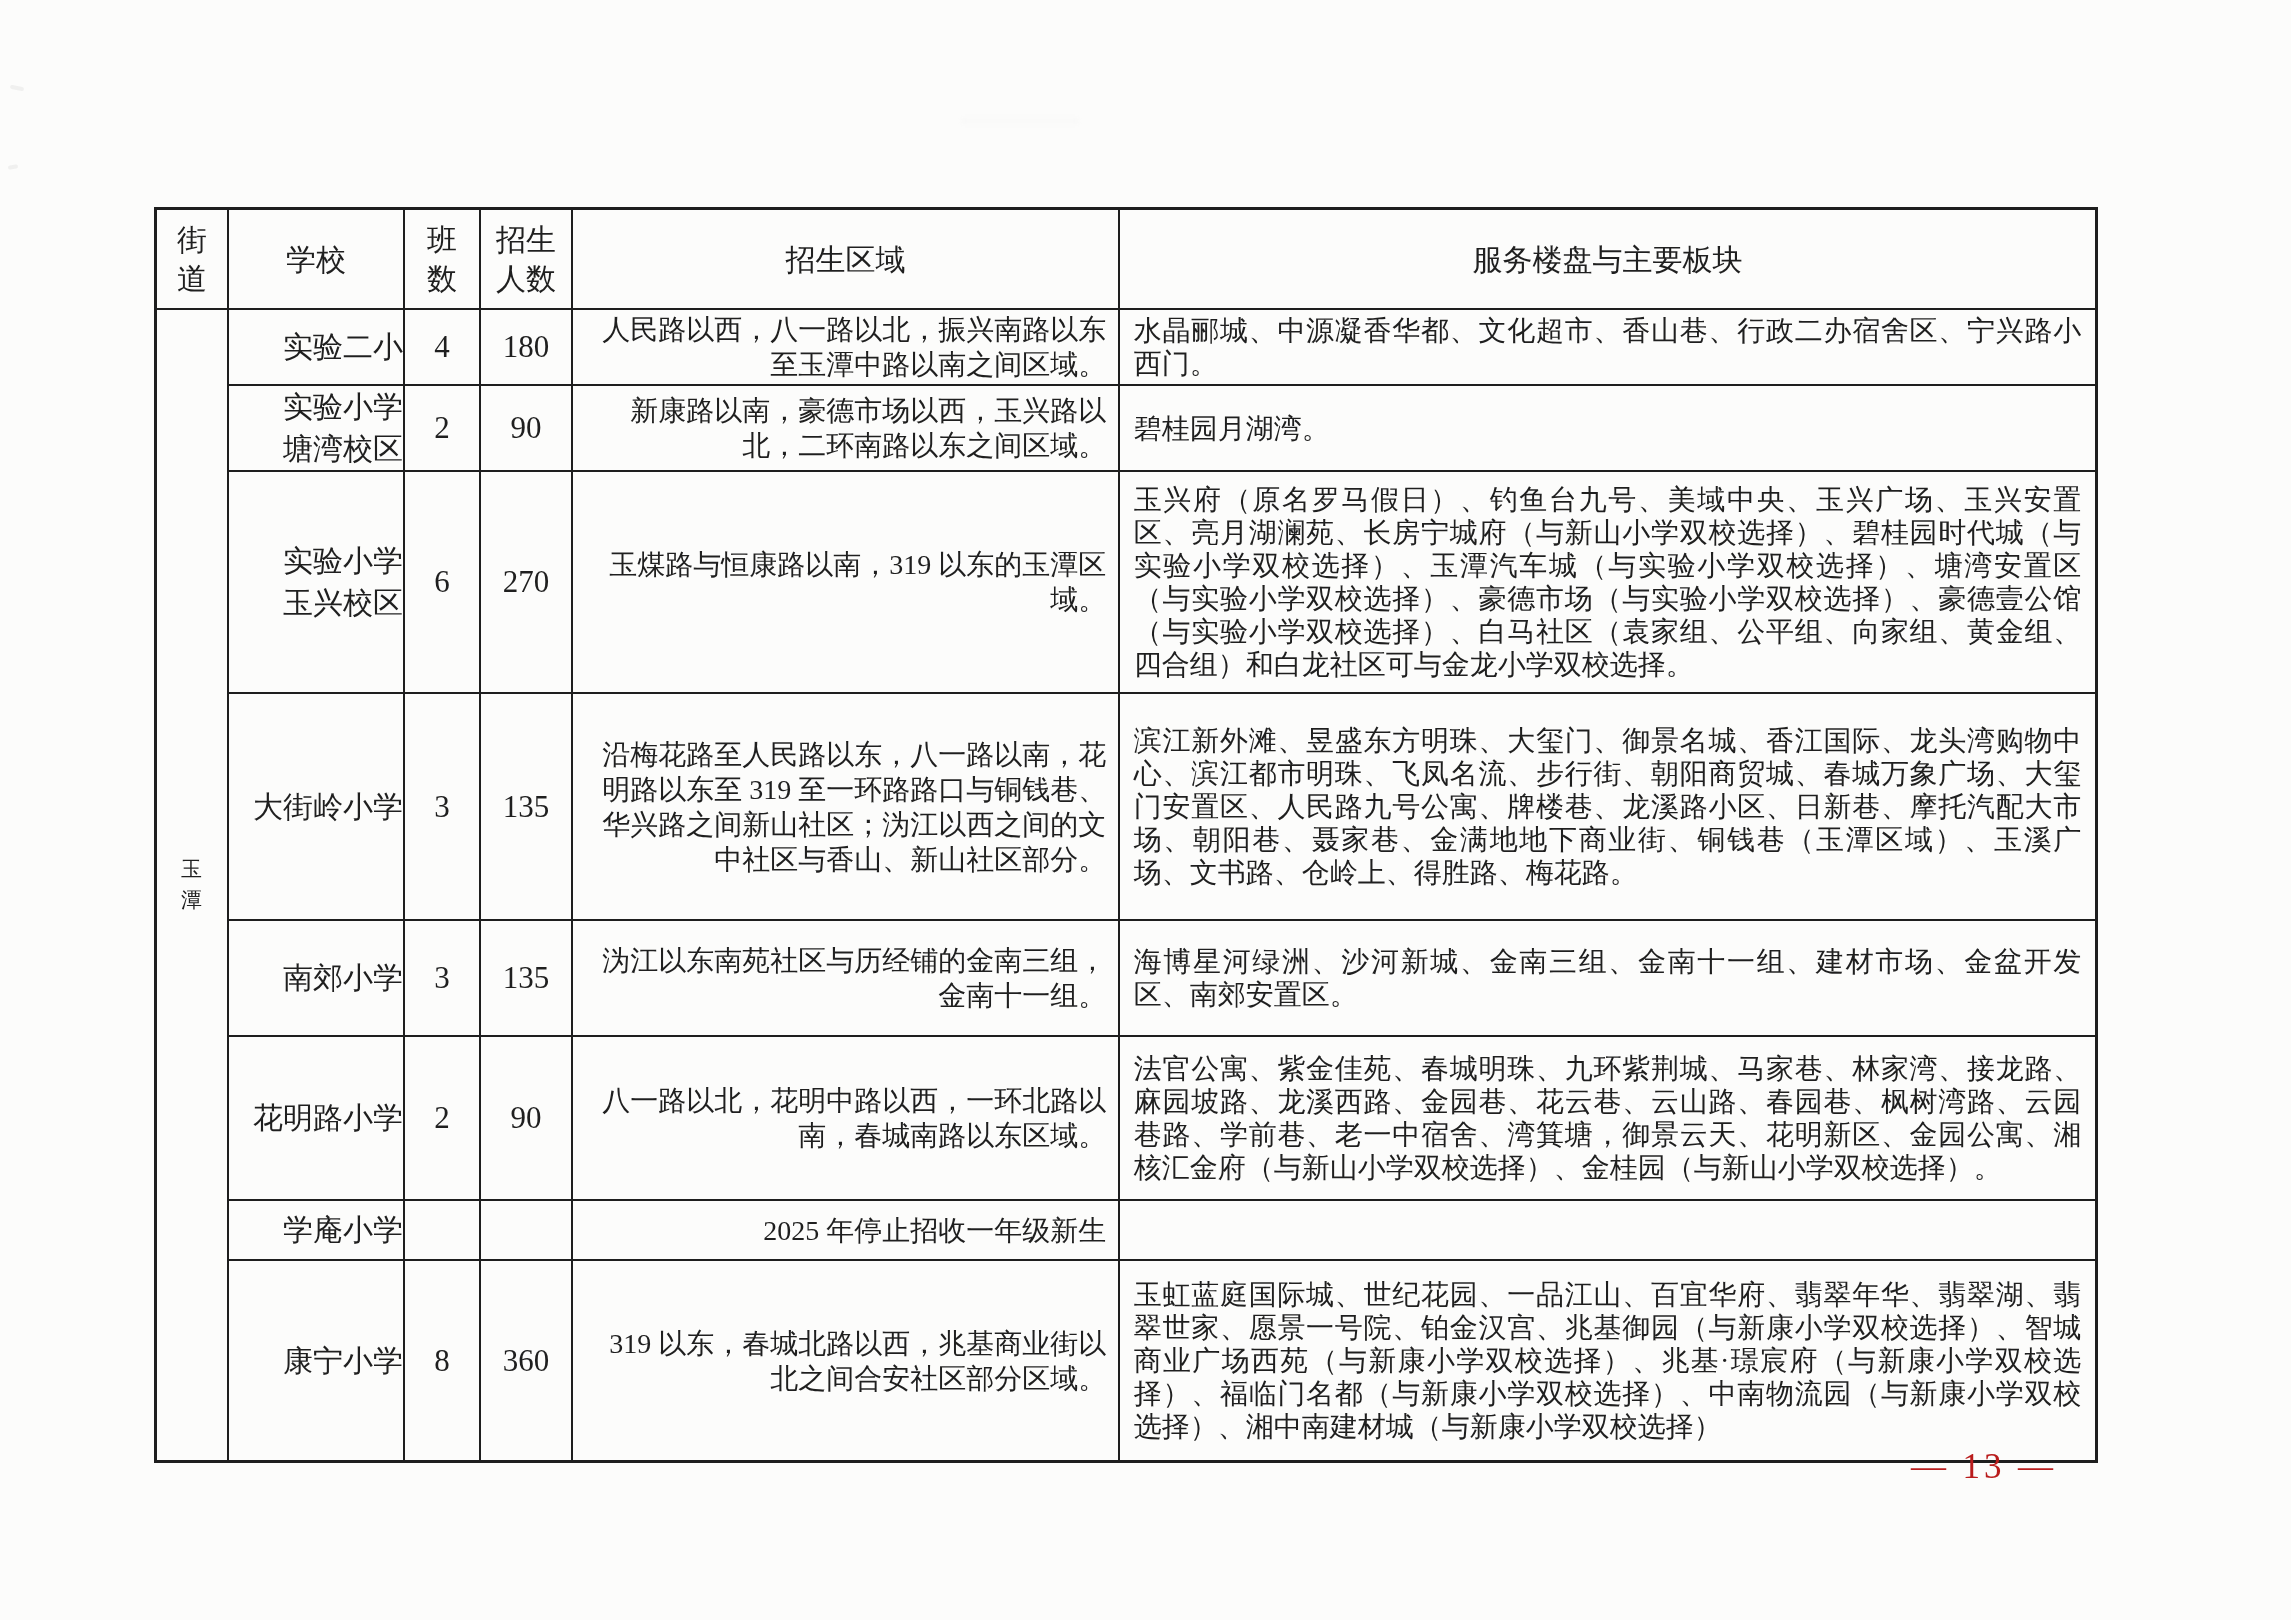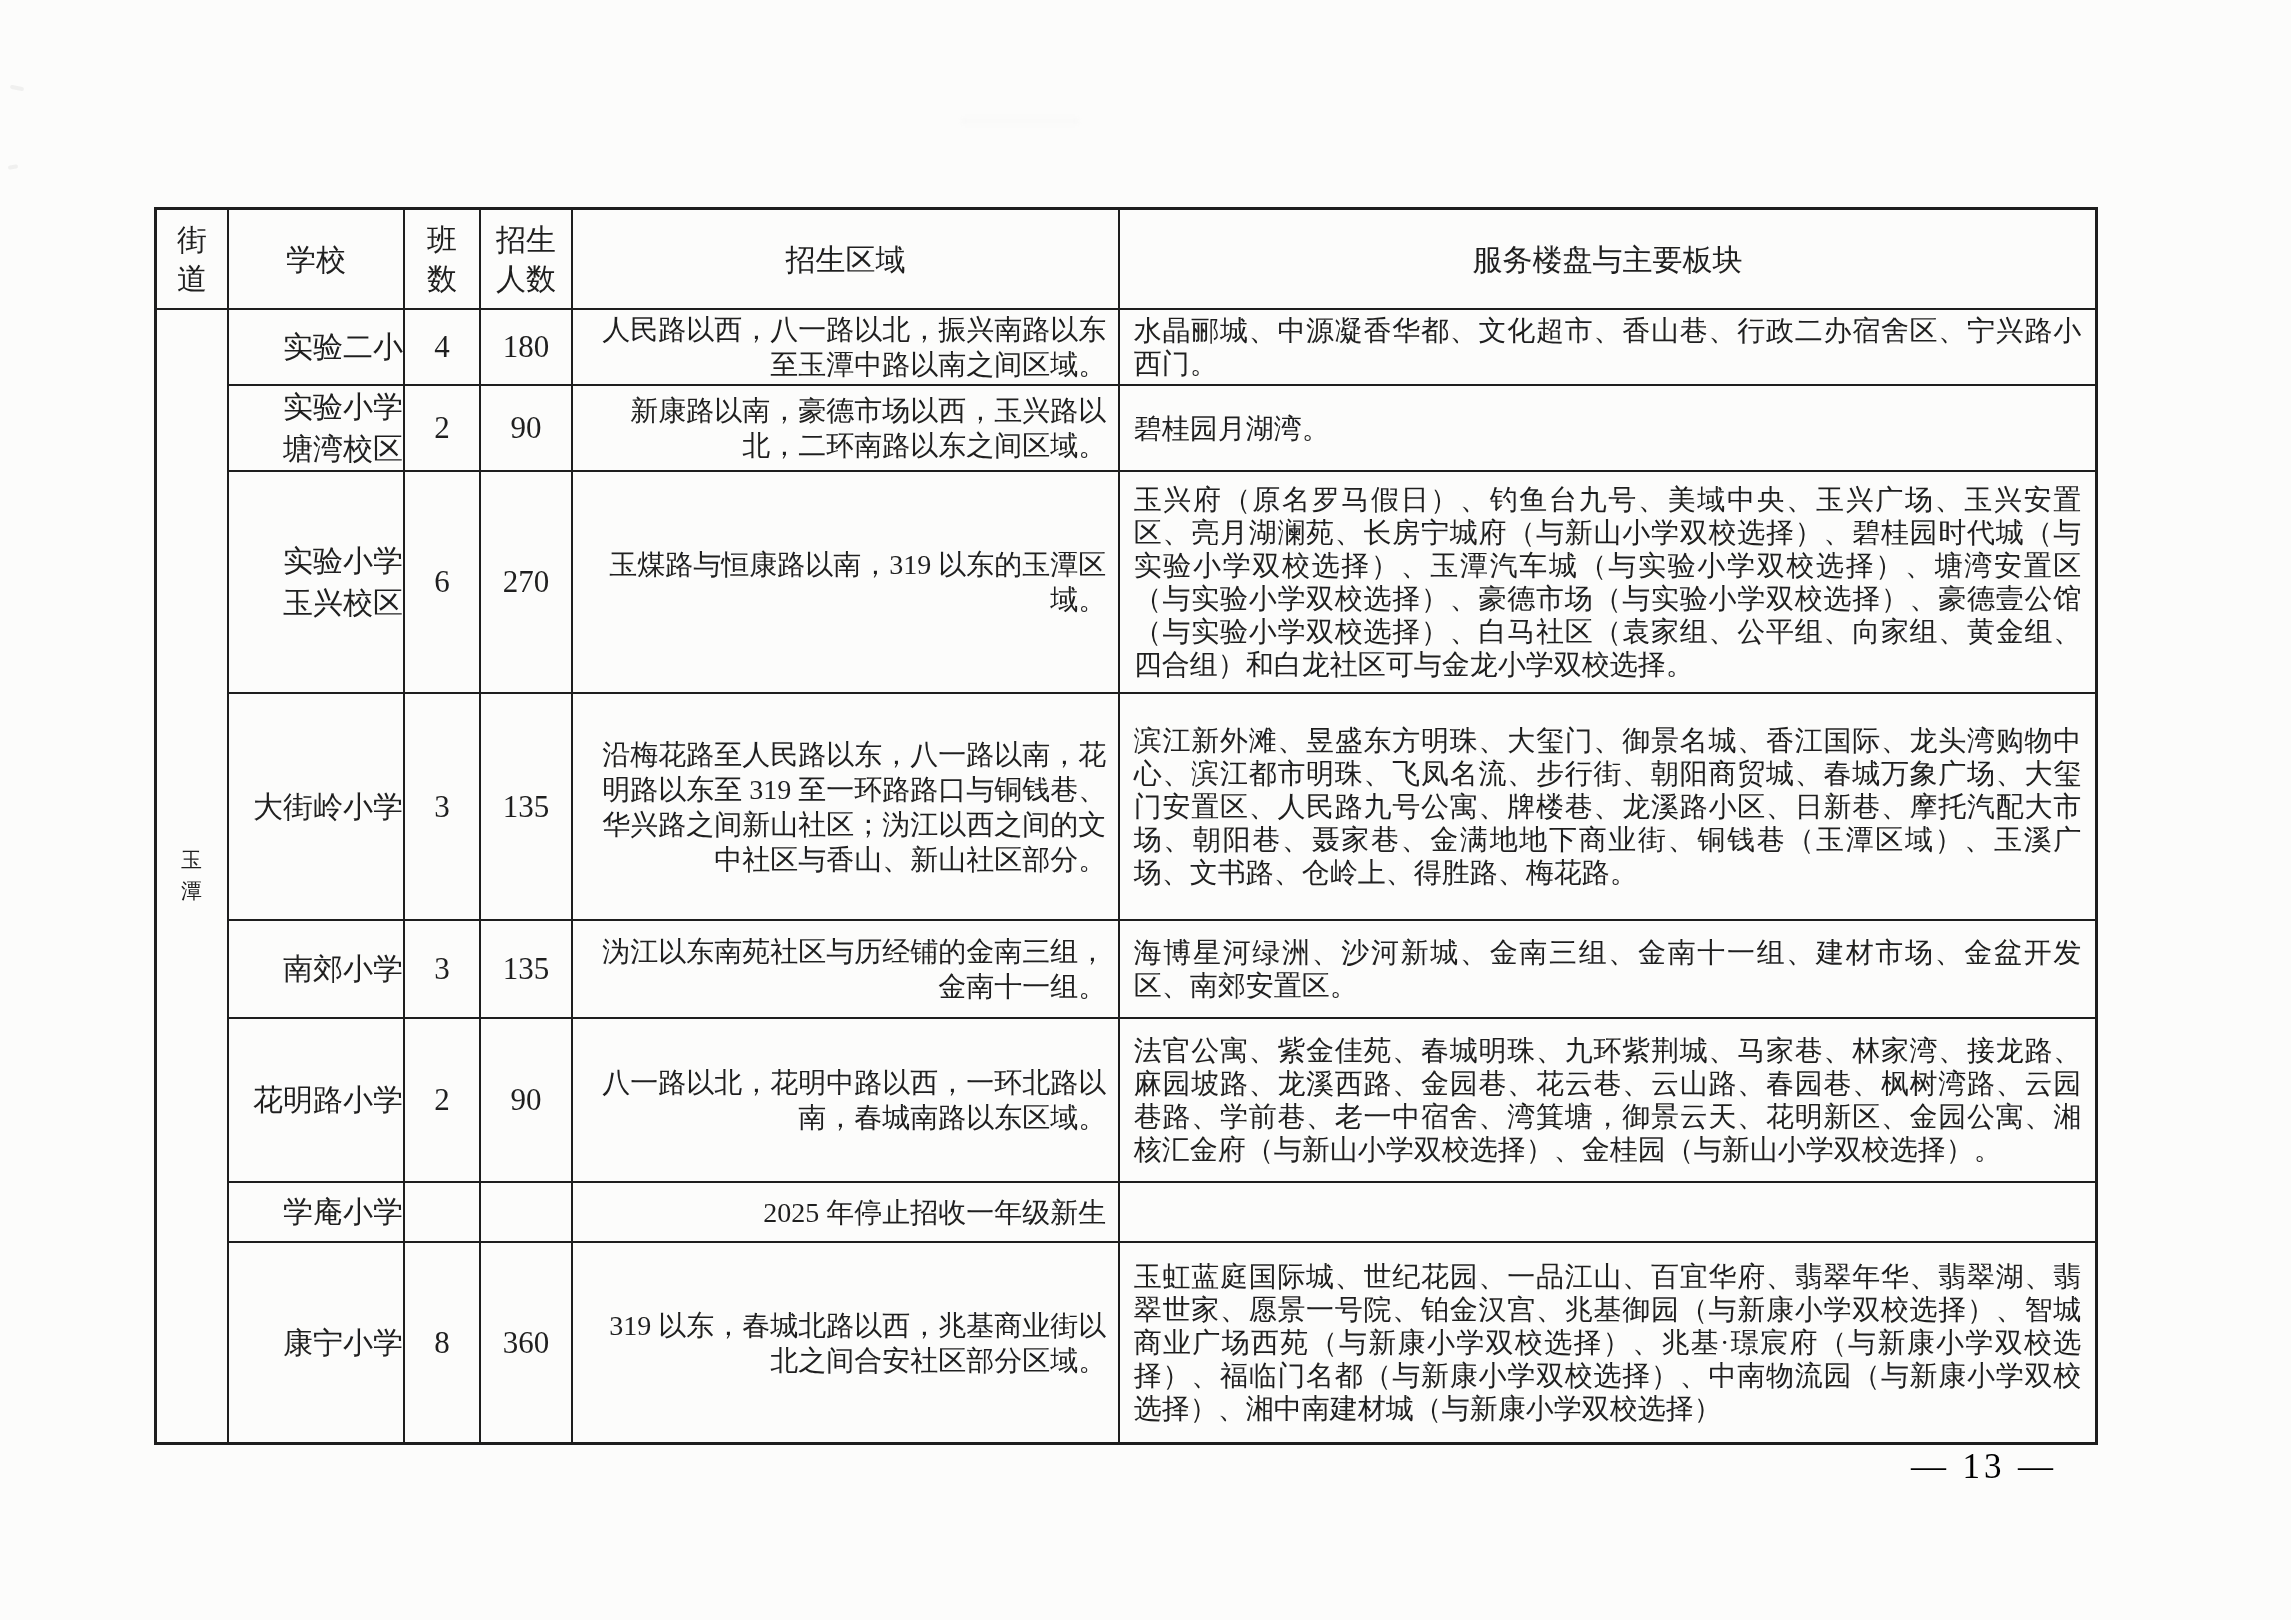--- a/index.html
+++ b/index.html
@@ -36,21 +36,21 @@
   col.c3{width:76px;}
   col.c4{width:92px;}
   col.c5{width:547px;}
   col.c6{width:977px;}
 
   tr.hr   {height:100px;}
   tr.r0   {height:74px;}
   tr.r1   {height:72px;}
   tr.r2   {height:222px;}
   tr.r3   {height:227px;}
-  tr.r4   {height:98px;}
+  tr.r4   {height:116px;}
   tr.r5   {height:164px;}
   tr.r6   {height:60px;}
   tr.r7   {height:201px;}
 
   th{font-size:30px;text-align:center;line-height:1.3;}
   .pre{white-space:pre-line;}
 
   td.street{text-align:center;}
   td.street span{
     display:inline-block;width:35px;
@@ -62,21 +62,21 @@
     white-space:pre-line;
   }
   td.num{text-align:center;font-size:31px;}
   td.area{padding:2px 11.8px;}
   td.area div{font-size:28px;line-height:35px;text-align:right;}
   td.est{padding:2px 13.7px;}
   td.est div{font-size:28px;line-height:33px;text-align:justify;}
 
   .pageno{
     position:absolute;left:1911px;top:1447px;
-    font-size:35px;letter-spacing:3.9px;color:#000000;
+    font-size:35px;letter-spacing:3.9px;color:#b91c1c;
   }
 </style>
 </head>
 <body>
 
 <div class="artifact a1"></div>
 <div class="artifact a2"></div>
 <div class="artifact a3"></div>
 
 <table class="tbl">

